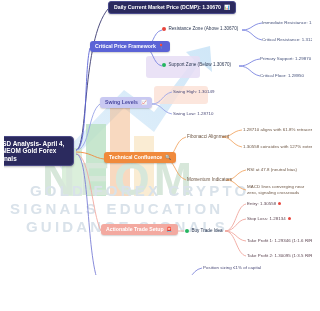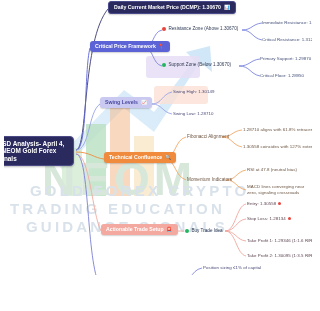--- a/index.html
+++ b/index.html
@@ -115,21 +115,21 @@
     <rect x="82" y="124" width="20" height="72" fill="#b9e0c2" opacity="0.8"></rect>
     <rect x="106" y="100" width="20" height="96" fill="#f3b98d" opacity="0.55"></rect>
     <rect x="130" y="136" width="20" height="60" fill="#f6d9a8" opacity="0.5"></rect>
 
     <rect x="142" y="56" width="54" height="22" rx="3" fill="#e6ddf5" opacity="0.85"></rect>
     <rect x="150" y="86" width="54" height="18" rx="3" fill="#fbe0d4" opacity="0.8"></rect>
   </svg>
 
   <div class="bigword">NEOM</div>
   <div class="wm wm1">GOLD FOREX CRYPTO</div>
-  <div class="wm wm2">TRADING EDUCATION</div>
+  <div class="wm wm2">SIGNALS EDUCATION</div>
   <div class="wm wm3">GUIDANCE SIGNALS</div>
 
   <svg id="links" viewBox="0 0 312 311">
     <g fill="none" stroke-width="0.9">
 
       <path d="M72 150 C 84 150, 78 40, 104 9" stroke="#3b3a70"></path>
       <path d="M72 150 C 84 150, 80 70, 86 48" stroke="#5b63d6"></path>
       <path d="M72 150 C 86 150, 84 112, 96 104" stroke="#9aa4e8"></path>
       <path d="M72 152 C 86 152, 90 158, 100 159" stroke="#f08a3c"></path>
       <path d="M72 154 C 86 154, 88 214, 97 231" stroke="#f3a9a0"></path>

